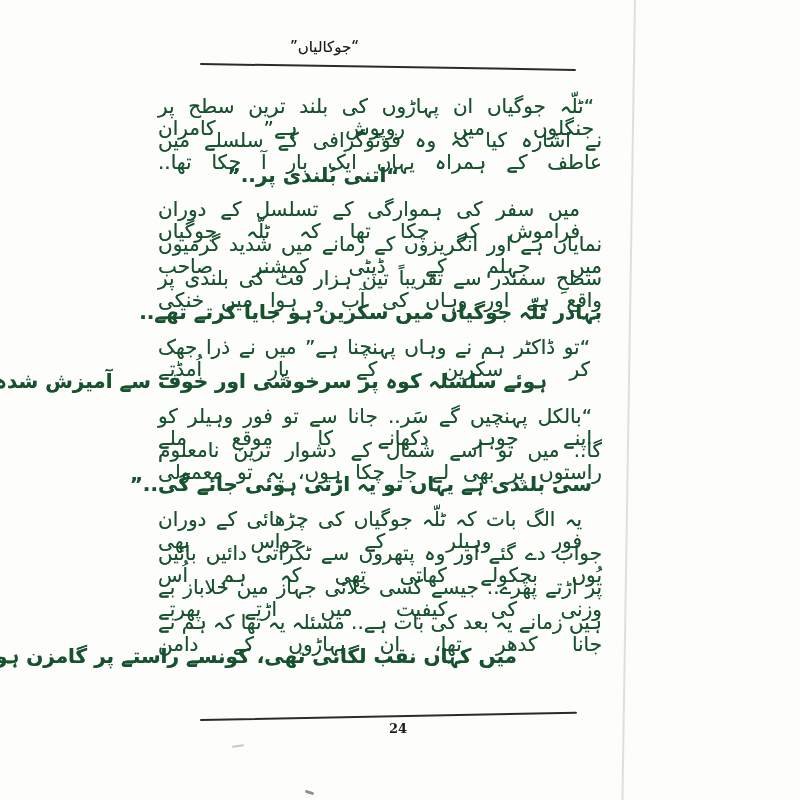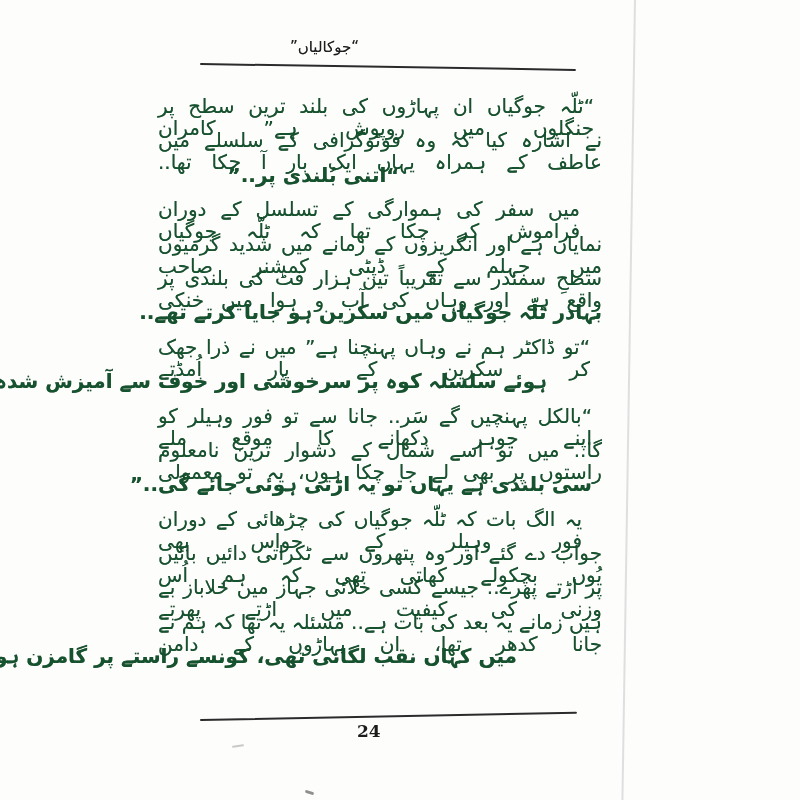--- a/index.html
+++ b/index.html
@@ -35,23 +35,23 @@
   }
   .tline.short{text-align:center;font-weight:bold;}
   
   .footer-rule{
     position:absolute;top:719px;left:200px;width:377px;height:2px;
     background:#2b2b2b;transform:rotate(-1.1deg);transform-origin:left center;
     border-radius:1px;
   }
   .page-number{
     position:absolute;top:721px;left:357px;width:50px;
-    text-align:left;
+    text-align:right;
     font-family:"DejaVu Serif",serif;font-weight:bold;
-    font-size:17px;color:#1c1c1c;
+    font-size:13px;color:#1c1c1c;
   }
   
   .scan-line{
     position:absolute;top:0;left:634px;width:2px;height:805px;
     background:#cfcfcf;opacity:.65;
     transform:rotate(0.9deg);transform-origin:top center;
   }
   .speck-1{
     position:absolute;top:791px;left:305px;width:9px;height:3px;
     background:#8f8f8f;border-radius:2px;transform:rotate(18deg);

